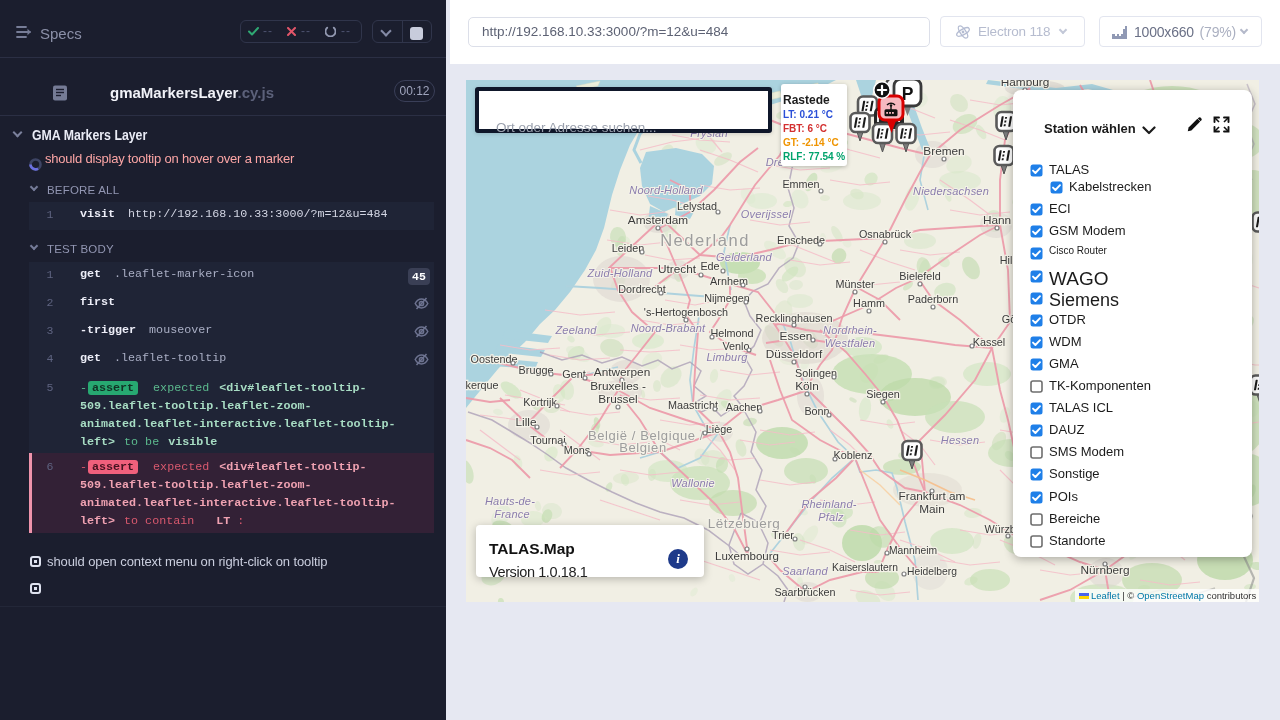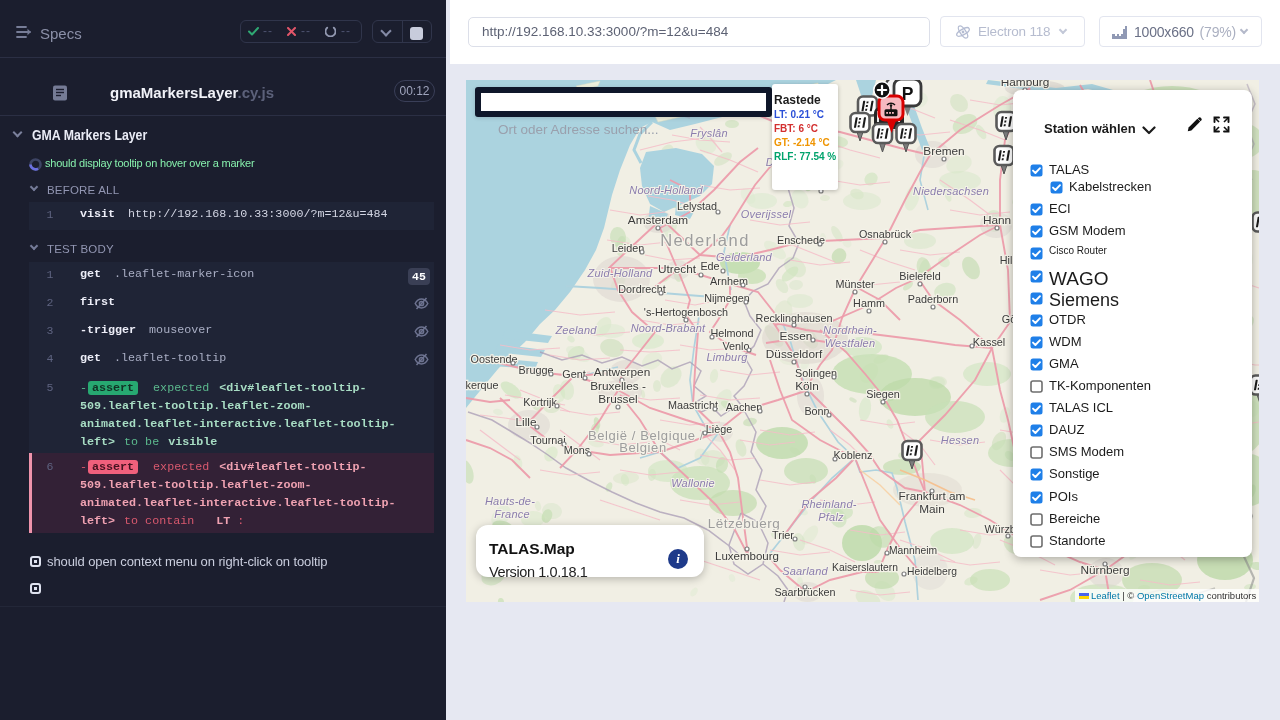--- a/index.html
+++ b/index.html
@@ -67,21 +67,21 @@
     </svg>
     <div class="abs" style="left:110px;top:84px;font-size:15px;font-weight:700;color:#f1f2f8">gmaMarkersLayer<span style="font-weight:700;color:#5c617a">.cy.js</span></div>
     <div class="abs" style="left:394px;top:80px;width:41px;height:22px;border:1px solid #3a3f58;border-radius:11px;color:#a0a5bd;font-size:12px;text-align:center;line-height:20px">00:12</div>
     <div class="hr" style="top:115px"></div>
     <span class="chev abs" style="left:14px;top:129px;width:7px;height:7px;color:#7b819c"></span>
     <div class="abs" style="left:32px;top:127px;font-size:14px;font-weight:600;color:#eaecf6;transform:scaleX(0.88);transform-origin:0 0">GMA Markers Layer</div>
     <svg class="abs" style="left:29px;top:158px" width="13" height="13" viewBox="0 0 13 13">
       <circle cx="6.5" cy="6.5" r="5" fill="none" stroke="#3d4464" stroke-width="2.6"></circle>
       <path d="M1.5 6.5 A5 5 0 0 0 9 10.6" fill="none" stroke="#6b70e0" stroke-width="2.6"></path>
     </svg>
-    <div class="abs" style="left:45px;top:157px;font-size:11px;color:#86efac;letter-spacing:-0.21px">should display tooltip on hover over a marker</div>
+    <div class="abs" style="left:45px;top:151px;font-size:13px;color:#fca5a5;letter-spacing:-0.21px">should display tooltip on hover over a marker</div>
     <span class="chev abs" style="left:31px;top:184px;width:6px;height:6px;color:#757b98"></span>
     <div class="abs" style="left:47px;top:184px;font-size:11.5px;color:#9296b2;letter-spacing:0.2px">BEFORE ALL</div>
     <div class="cmdblk" style="top:202px;height:28px"></div>
     <div class="cmdnum" style="top:208px">1</div>
     <div class="abs mono" style="left:80px;top:207px;font-size:11.7px"><span class="cname">visit</span><span style="margin-left:13px;color:#d3d6e4">http://192.168.10.33:3000/?m=12&amp;u=484</span></div>
     <span class="chev abs" style="left:31px;top:243px;width:6px;height:6px;color:#757b98"></span>
     <div class="abs" style="left:47px;top:243px;font-size:11.5px;color:#9296b2;letter-spacing:0.2px">TEST BODY</div>
     <div class="cmdblk" style="top:262px;height:28px"></div>
     <div class="cmdnum" style="top:268px">1</div>
     <div class="abs mono" style="left:80px;top:267px;font-size:11.7px"><span class="cname">get</span><span class="carg" style="margin-left:13px">.leaflet-marker-icon</span></div>
@@ -834,29 +834,29 @@
         <path d="M-3.5 8 L0 18.5 L3.5 8 Z" fill="#7d7d7d" stroke="#555" stroke-width="1"></path>
         <rect x="-9.5" y="-9.5" width="19" height="19" rx="5" fill="#fdfdfd" stroke="#5a5a5a" stroke-width="2.6"></rect>
         <g fill="#1a1a1a" transform="skewX(-10)">
           <rect x="-5.2" y="-5.2" width="2.1" height="10.4" rx="0.5"></rect>
           <rect x="3.1" y="-5.2" width="2.1" height="10.4" rx="0.5"></rect>
           <rect x="-1.6" y="-4.6" width="1.9" height="1.9"></rect>
           <rect x="-1.6" y="-0.9" width="1.9" height="1.9"></rect>
           <rect x="-1.6" y="2.8" width="1.9" height="1.9"></rect>
         </g>
       </g>
-    </svg><div class="ovl" style="left:9px;top:7px;width:297px;height:30px;border-radius:3px;border:6px solid #0f172a;box-shadow:0 1px 4px rgba(0,0,0,0.15)">
+    </svg><div class="ovl" style="left:9px;top:7px;width:297px;height:46px;border-radius:3px;border:4px solid #0f172a;box-shadow:0 1px 4px rgba(0,0,0,0.15)">
       <div style="position:absolute;left:17px;top:29px;font-size:13.5px;color:#9aa0ad">Ort oder Adresse suchen...</div>
-    </div><div class="ovl" style="left:306px;top:4px;width:66px;height:106px;border-radius:3px;box-shadow:0 1px 4px rgba(0,0,0,0.25);font-weight:700;white-space:nowrap">
+    </div><div class="ovl" style="left:315px;top:4px;width:66px;height:82px;border-radius:3px;box-shadow:0 1px 4px rgba(0,0,0,0.25);font-weight:700;white-space:nowrap">
 <div style="position:absolute;left:2px;top:9px;font-size:12px;color:#1c1c1c;font-weight:600">Rastede</div>
 <div style="position:absolute;left:2px;top:25px;font-size:10px;color:#2a4fd7">LT: 0.21 °C</div>
 <div style="position:absolute;left:2px;top:39px;font-size:10px;color:#d32f2f">FBT: 6 °C</div>
 <div style="position:absolute;left:2px;top:53px;font-size:10px;color:#ef9400">GT: -2.14 °C</div>
 <div style="position:absolute;left:2px;top:67px;font-size:10px;color:#00a36c">RLF: 77.54 %</div>
-</div><div class="ovl" style="left:10px;top:445px;width:228px;height:52px;border-radius:12px;box-shadow:0 2px 8px rgba(0,0,0,0.25)">
+</div><div class="ovl" style="left:10px;top:445px;width:228px;height:52px;border-radius:4px;box-shadow:0 2px 8px rgba(0,0,0,0.25)">
 <div style="position:absolute;left:13px;top:15px;font-size:15.5px;font-weight:700;color:#111">TALAS.Map</div>
 <div style="position:absolute;left:13px;top:39px;font-size:14.5px;color:#222;letter-spacing:-0.4px">Version 1.0.18.1</div>
 <div style="position:absolute;left:192px;top:24px;width:20px;height:20px;border-radius:50%;background:#1e3a8a;color:#fff;text-align:center;font-size:13px;line-height:20px;font-family:'Liberation Serif',serif;font-weight:700;font-style:italic">i</div>
 </div><div class="ovl" style="left:609px;top:509px;width:184px;height:13px;background:rgba(255,255,255,0.78);font-size:9.5px;color:#333;white-space:nowrap">
 <span style="position:absolute;left:4px;top:3.5px;width:10px;height:3px;background:#4964ee"></span>
 <span style="position:absolute;left:4px;top:6.5px;width:10px;height:3px;background:#ffd500"></span>
 <span style="position:absolute;left:16px;top:1px"><span style="color:#0078a8">Leaflet</span> | © <span style="color:#0078a8">OpenStreetMap</span> contributors</span>
 </div><div class="ovl" style="left:547px;top:10px;width:239px;height:467px;border-radius:8px;box-shadow:0 2px 10px rgba(0,0,0,0.3)">
       <div style="position:absolute;left:31px;top:31px;font-size:13px;font-weight:700;color:#1b1b1b">Station wählen</div>
       <svg style="position:absolute;left:129px;top:36px" width="14" height="9" viewBox="0 0 14 9">

